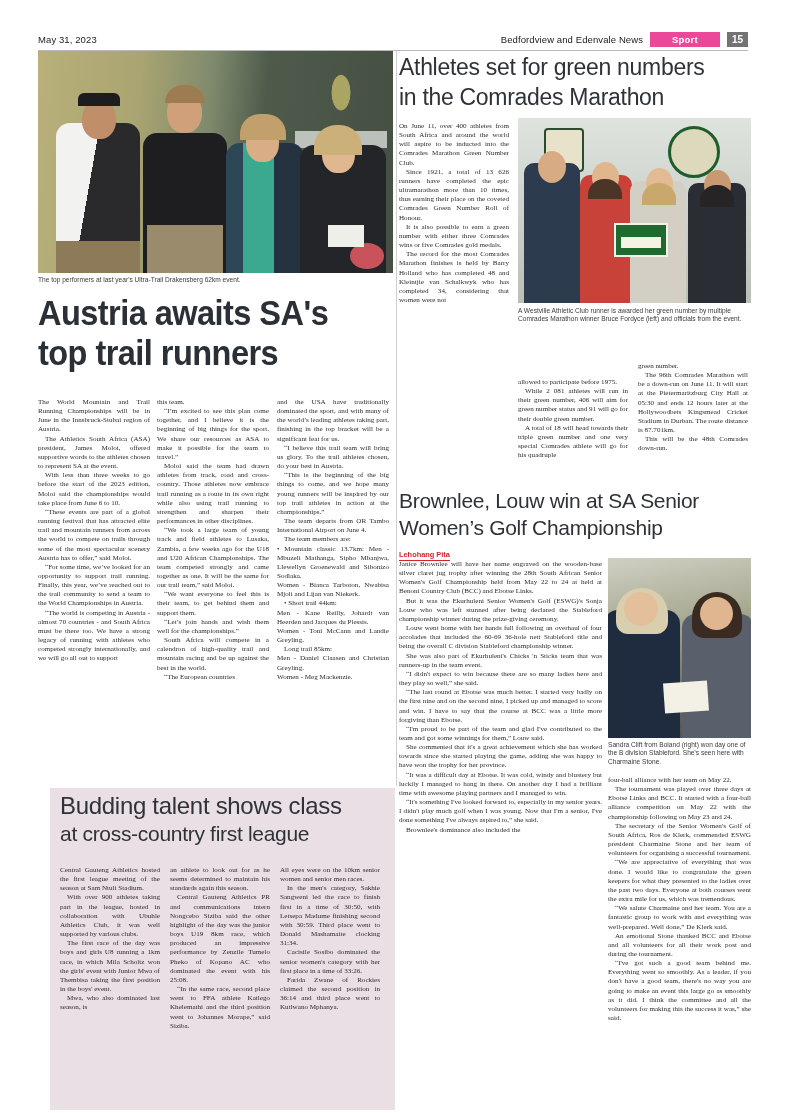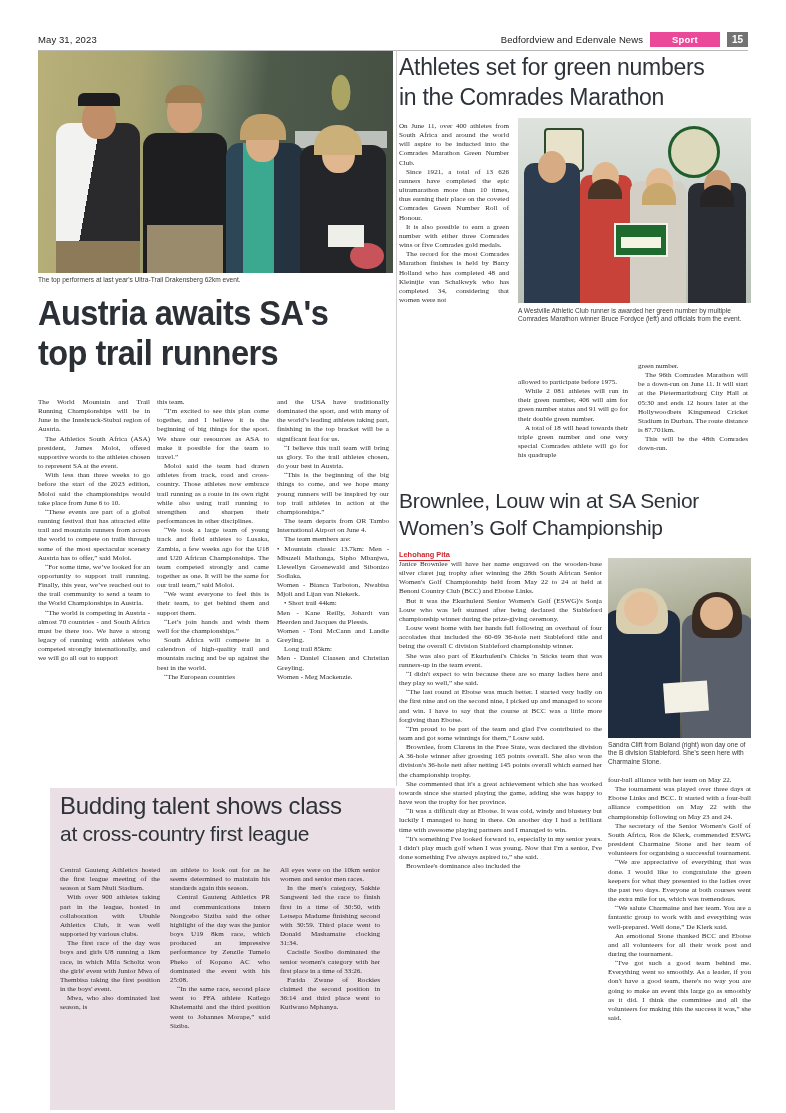--- a/index.html
+++ b/index.html
@@ -294,21 +294,20 @@
   <div class="caption" style="position:absolute; left:608px; top:741px; width:143px;">Sandra Clift from Boland (right) won day one of the B division Stableford. She's seen here with Charmaine Stone.</div>
 
   <div class="body-col" style="position:absolute; left:399px; top:560px; width:203px; height:225px;">
     <p class="noind">Janice Brownlee will have her name engraved on the wooden-base silver claret jug trophy after winning the 28th South African Senior Women's Golf Championship held from May 22 to 24 at held at Benoni Country Club (BCC) and Ebotse Links.</p>
     <p>But it was the Ekurhuleni Senior Women's Golf (ESWG)'s Sonja Louw who was left stunned after being declared the Stableford championship winner during the prize-giving ceremony.</p>
     <p>Louw went home with her hands full following an overhaul of four accolades that included the 60-69 36-hole nett Stableford title and being the overall C division Stableford championship winner.</p>
     <p>She was also part of Ekurhuleni's Chicks 'n Sticks team that was runners-up in the team event.</p>
     <p>“I didn't expect to win because there are so many ladies here and they play so well,” she said.</p>
     <p>“The last round at Ebotse was much better. I started very badly on the first nine and on the second nine, I picked up and managed to score and win. I have to say that the course at BCC was a little more forgiving than Ebotse.</p>
     <p>“I'm proud to be part of the team and glad I've contributed to the team and got some winnings for them,” Louw said.</p>
-    <p>Brownlee, from Clarens in the Free State, was declared the division A 36-hole winner after grossing 165 points overall. She also won the division's 36-hole nett after netting 145 points overall which earned her the championship trophy.</p>
     <p>She commented that it's a great achievement which she has worked towards since she started playing the game, adding she was happy to have won the trophy for her province.</p>
     <p>“It was a difficult day at Ebotse. It was cold, windy and blustery but luckily I managed to hang in there. On another day I had a brilliant time with awesome playing partners and I managed to win.</p>
     <p>“It's something I've looked forward to, especially in my senior years. I didn't play much golf when I was young. Now that I'm a senior, I've done something I've always aspired to,” she said.</p>
     <p>Brownlee's dominance also included the</p>
   </div>
   <div class="body-col" style="position:absolute; left:608px; top:776px; width:143px; height:320px;">
     <p class="noind">four-ball alliance with her team on May 22.</p>
     <p>The tournament was played over three days at Ebotse Links and BCC. It started with a four-ball alliance competition on May 22 with the championship following on May 23 and 24.</p>
     <p>The secretary of the Senior Women's Golf of South Africa, Ros de Klerk, commended ESWG president Charmaine Stone and her team of volunteers for organising a successful tournament.</p>
     <p>“We are appreciative of everything that was done. I would like to congratulate the green keepers for what they presented to the ladies over the past two days. Everyone at both courses went the extra mile for us, which was tremendous.</p>

